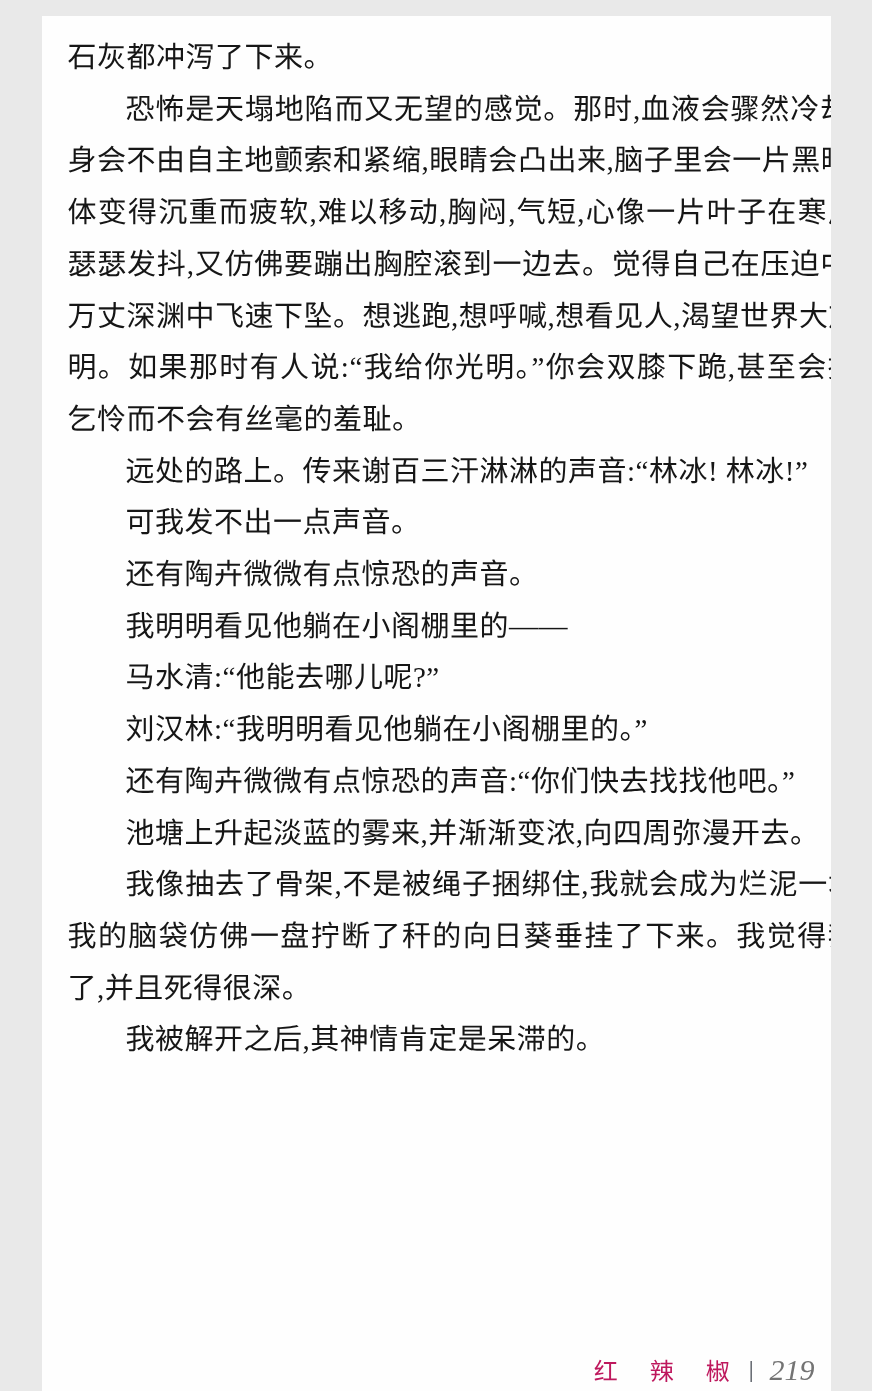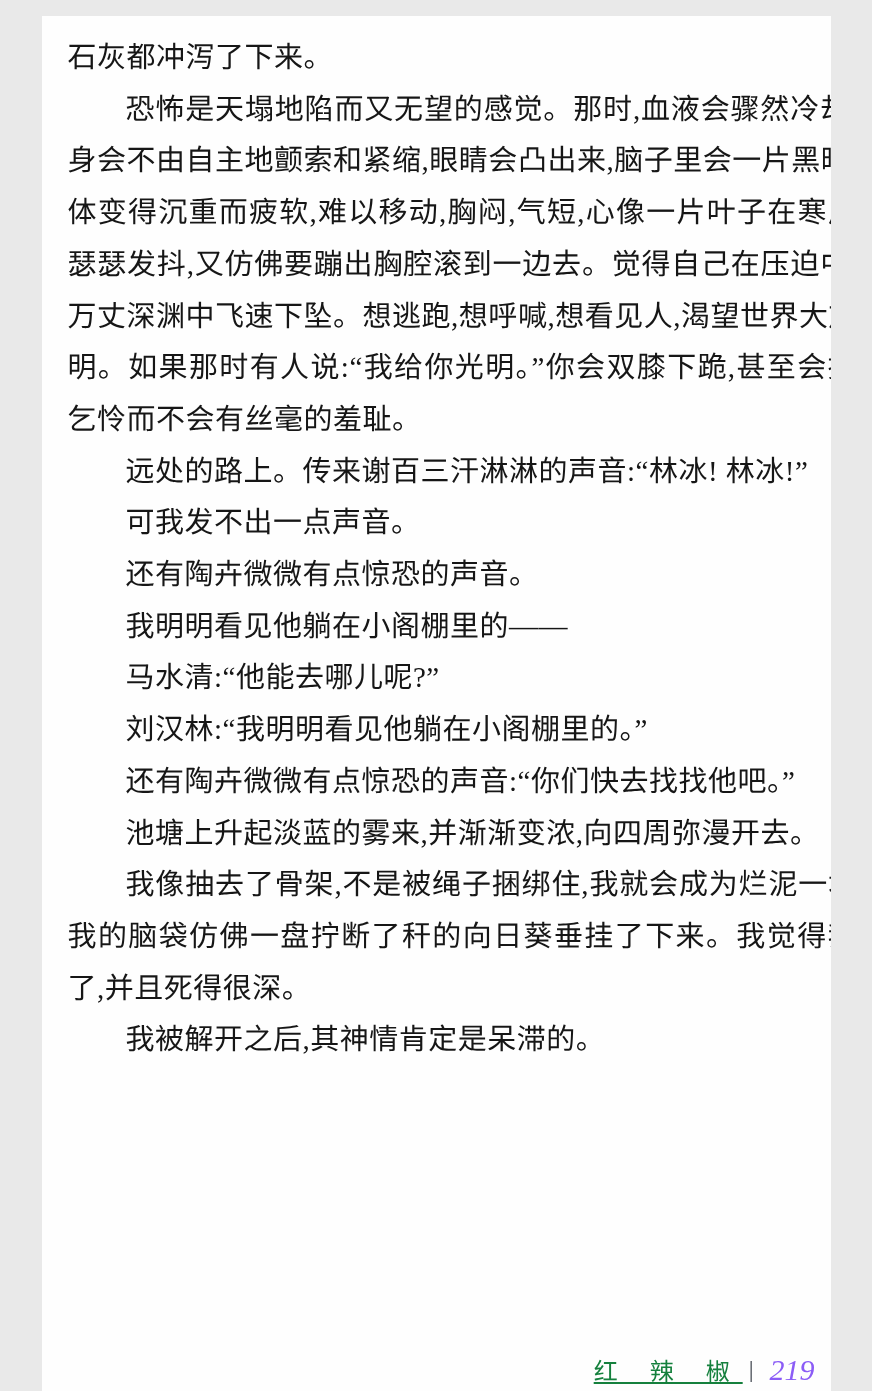--- a/index.html
+++ b/index.html
@@ -44,21 +44,21 @@
   }
   .footer-sep {
     font-size: 24px;
     color: #3a3f48;
     margin: 0 16px 0 6px;
     font-weight: 400;
   }
   .page-number {
     font-size: 30px;
     font-style: italic;
-    color: #8b5cf6;
+    color: #737373;
     font-family: "Liberation Serif", "DejaVu Serif", serif;
   }
 </style>
 </head>
 <body>
 
 <div class="page">
 
   <div class="text-block">
     <p class="no-indent">石灰都冲泻了下来。</p>
@@ -69,18 +69,18 @@
     <p>我明明看见他躺在小阁棚里的——</p>
     <p>马水清:“他能去哪儿呢?”</p>
     <p>刘汉林:“我明明看见他躺在小阁棚里的。”</p>
     <p>还有陶卉微微有点惊恐的声音:“你们快去找找他吧。”</p>
     <p>池塘上升起淡蓝的雾来,并渐渐变浓,向四周弥漫开去。</p>
     <p>我像抽去了骨架,不是被绳子捆绑住,我就会成为烂泥一堆。我的脑袋仿佛一盘拧断了秆的向日葵垂挂了下来。我觉得我死了,并且死得很深。</p>
     <p>我被解开之后,其神情肯定是呆滞的。</p>
   </div>
 
   <div class="footer">
-    <span class="chapter-title" style="color: #15803d; text-decoration: underline;">红 辣 椒</span>
+    <span class="chapter-title" style="color: #be185d;">红 辣 椒</span>
     <span class="footer-sep">|</span>
     <span class="page-number">219</span>
   </div>
 
 </div>
 
 </body></html>

